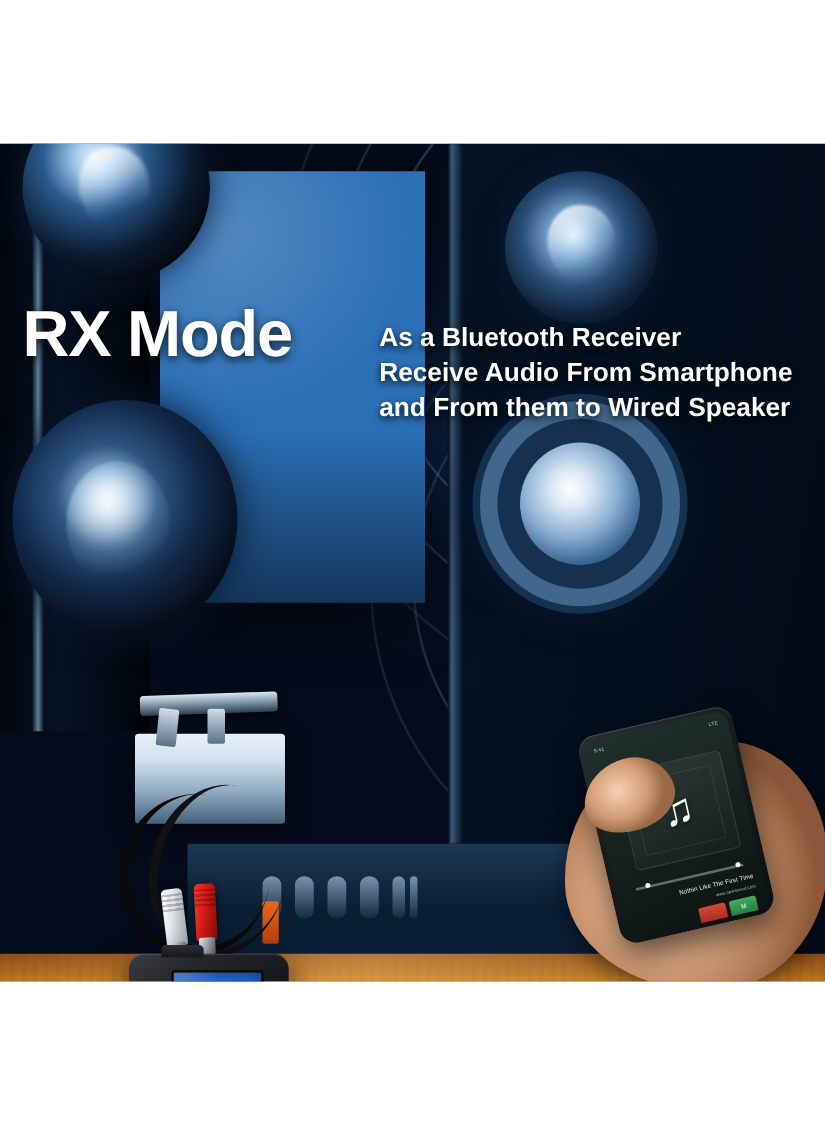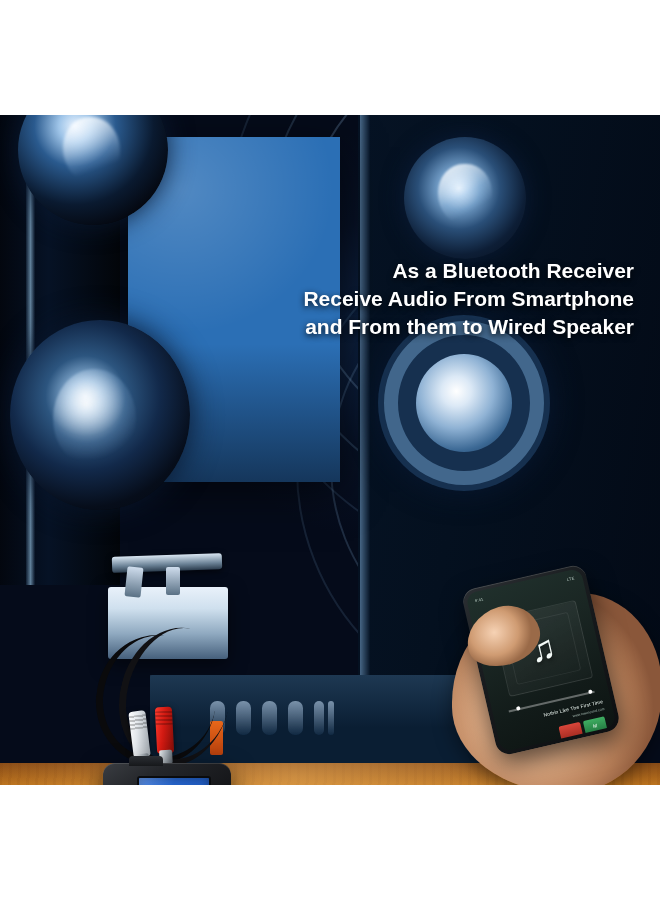--- a/index.html
+++ b/index.html
@@ -326,21 +326,21 @@
 
   
   .hero-title {
     position: absolute; left: 18px; top: 127px;
     font-size: 52px; font-weight: bold; color: #ffffff; letter-spacing: -1px;
     text-shadow: 0 2px 8px rgba(0,0,0,.8);
     line-height: 1;
   }
   .sub-block {
     position: absolute; right: 26px; top: 142px;
-    text-align: right; color: #ffffff;
+    color: #ffffff;
     text-shadow: 0 2px 6px rgba(0,0,0,.85);
   }
   .sub-line {
     font-size: 21px; font-weight: bold; line-height: 1.33; white-space: nowrap;
   }
 </style>
 </head>
 <body>
 
 <div class="page">
@@ -429,20 +429,21 @@
     <div class="device">
       <div class="dev-top-nub"></div>
 
       <div class="dev-screen">
         
         
       </div>
 
     </div>
 
+    <div class="hero-title">RX Mode</div>
 
     <div class="sub-block">
       <div class="sub-line">As a Bluetooth Receiver</div>
       <div class="sub-line">Receive Audio From Smartphone</div>
       <div class="sub-line">and From them to Wired Speaker</div>
     </div>
 
   </div>
 </div>
 

